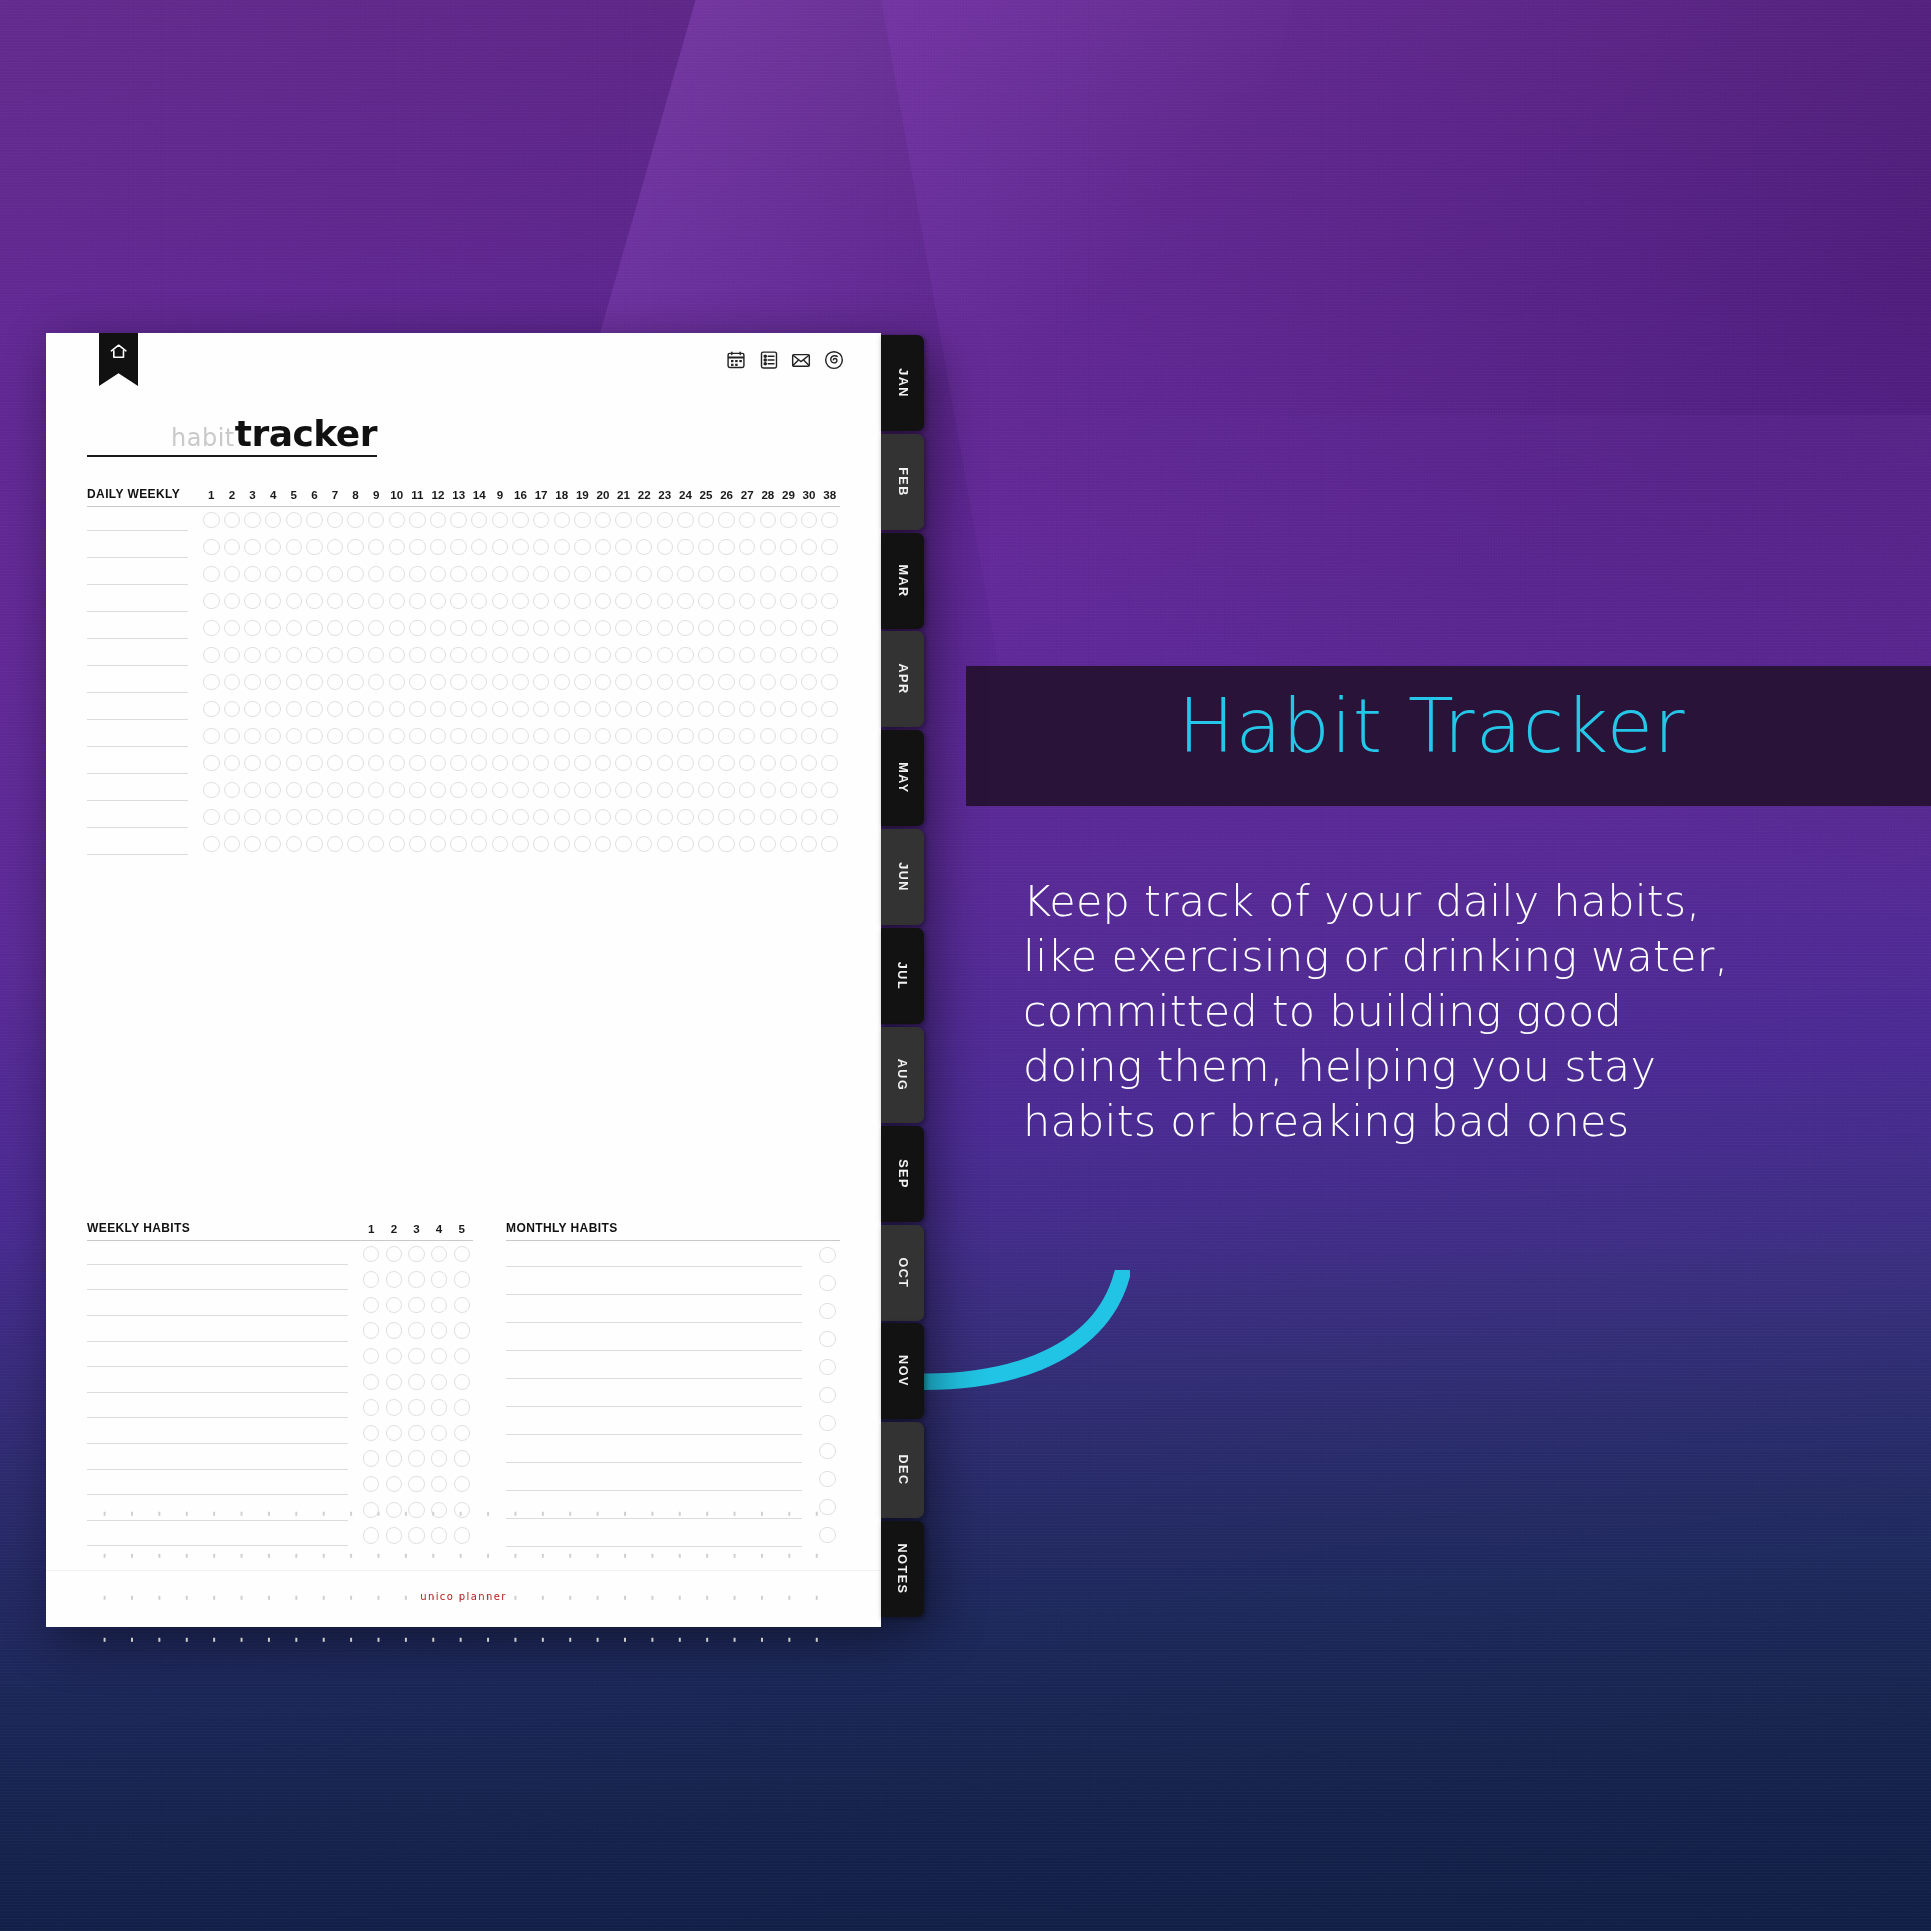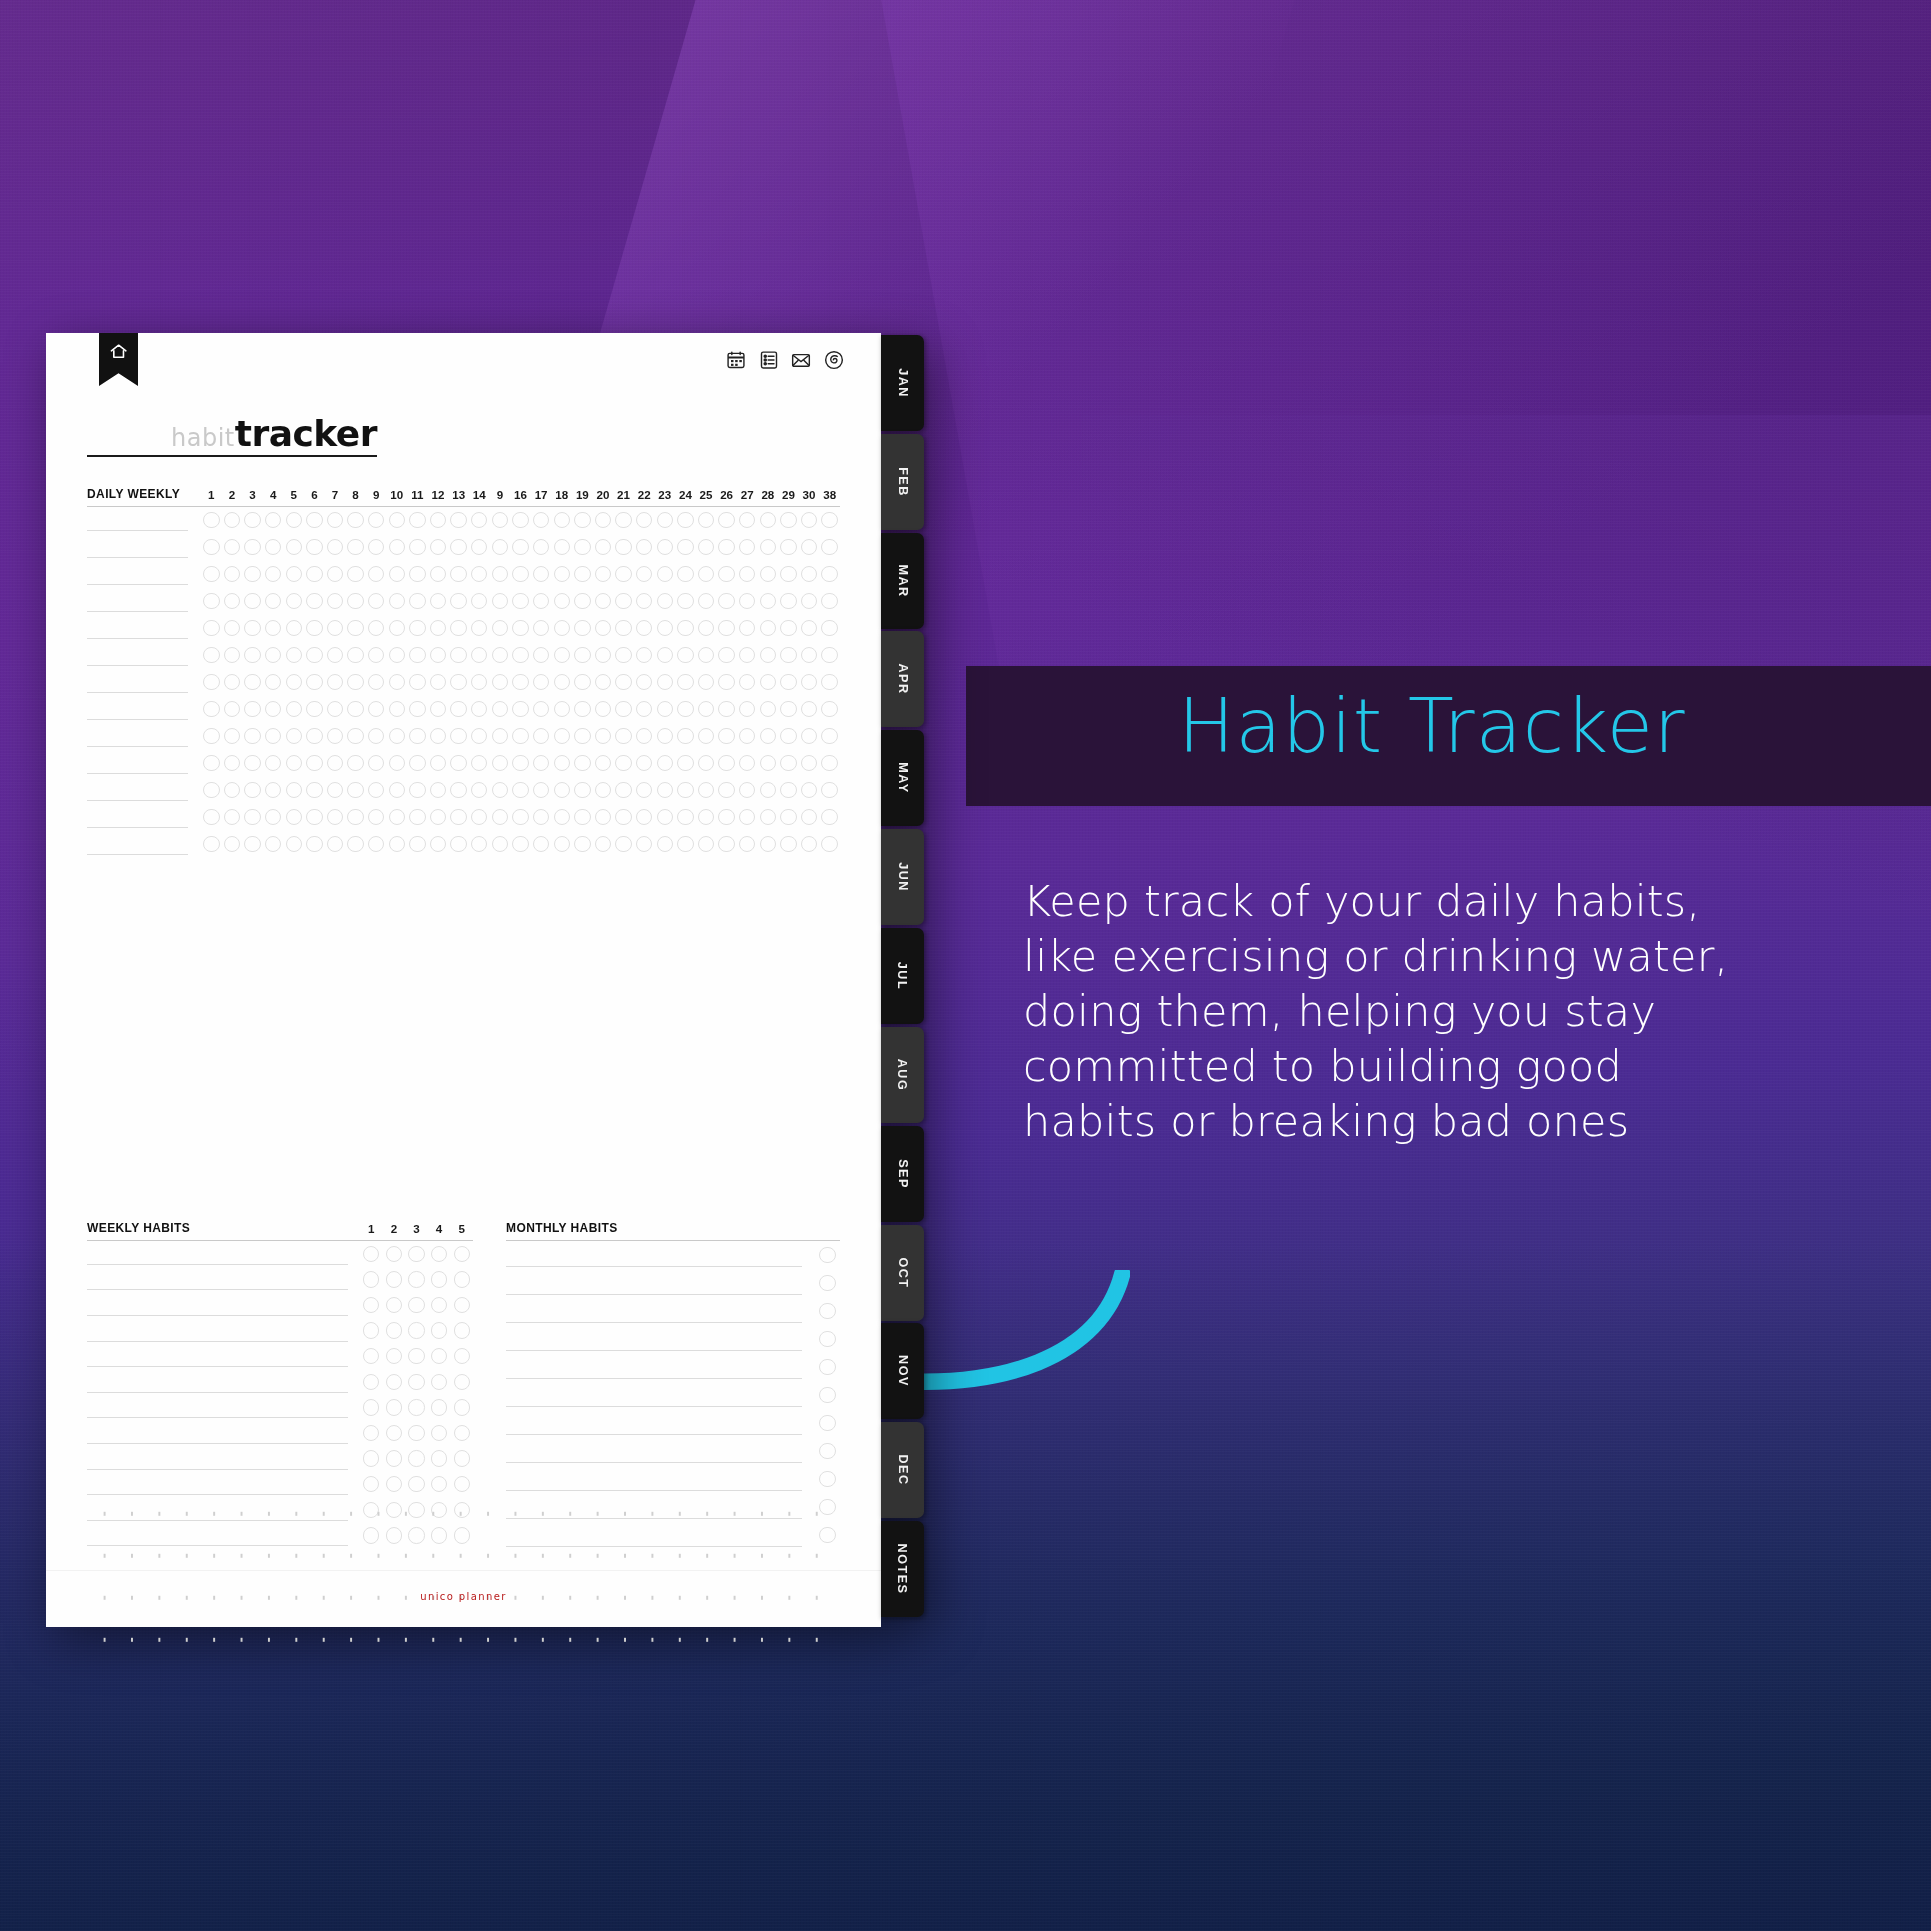--- a/index.html
+++ b/index.html
@@ -209,22 +209,22 @@
   <div id="bg-facet-c"></div>
   <div id="bg-facet-d"></div>
   <div id="bg-noise"></div>
 </div>
 
 <div id="title-band"></div>
 <div id="promo-title">Habit Tracker</div>
 <div id="promo-body">
   <span>Keep track of your daily habits,</span>
   <span>like exercising or drinking water,</span>
+  <span>committed to building good</span>
   <span>doing them, helping you stay</span>
-  <span>committed to building good</span>
   <span>habits or breaking bad ones</span>
 </div>
 
 <svg id="callout-arrow" viewBox="0 0 330 150">
   <path d="M322 4 C300 88, 200 128, 58 112" stroke="#21c4e4" stroke-width="17" fill="none" stroke-linecap="round"></path>
   <path d="M16 111 L70 86 L66 134 Z" fill="#21c4e4"></path>
 </svg>
 
 <div id="planner">
 

